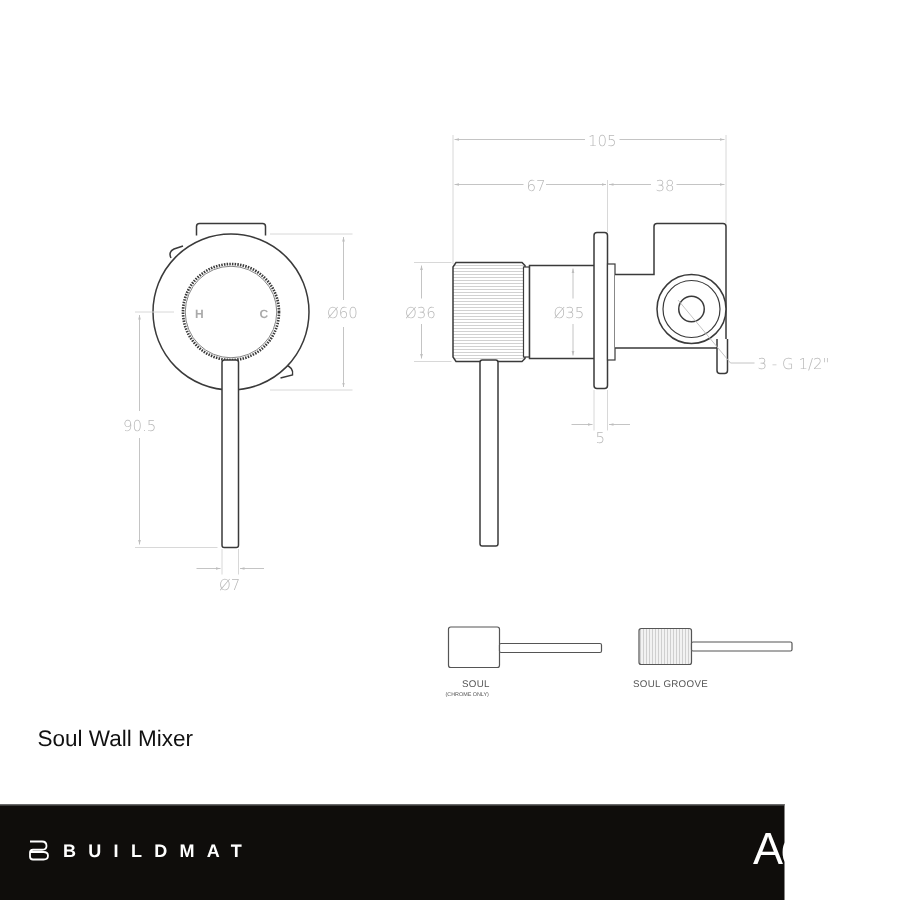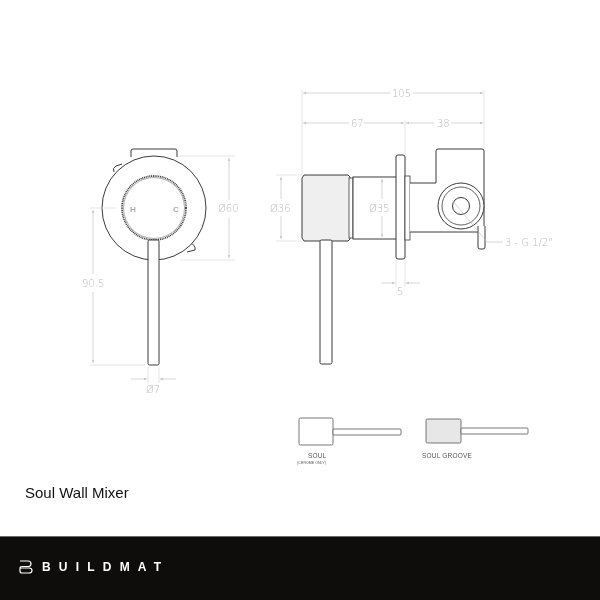--- a/index.html
+++ b/index.html
@@ -2,21 +2,21 @@
 <html><head>
 <meta charset="utf-8">
 <style>
   html, body { margin: 0; padding: 0; }
   body { width: 600px; height: 600px; background: #ffffff; position: relative; overflow: hidden; font-family: "Liberation Sans", sans-serif; }
   .drawing { position: absolute; left: 0; top: 0; width: 600px; height: 535px; }
   .dim-text { font-family: "DejaVu Sans", sans-serif; font-size: 10px; fill: #b8b8b8; font-weight: 300; }
   .label-text { font-family: "Liberation Sans", sans-serif; font-size: 6.5px; fill: #555; letter-spacing: 0.2px; }
   .label-sub { font-family: "Liberation Sans", sans-serif; font-size: 3.6px; fill: #555; }
   .product-title { position: absolute; left: 25px; top: 484px; font-family: "Liberation Sans", sans-serif; font-weight: normal; font-size: 15px; color: #111; }
-  .footer { position: absolute; left: 0; top: 536px; width: 600px; height: 64px; background: #0f0d0b; border-top: 1px solid #6a6a6a; }
+  .footer { position: absolute; left: 0; top: 536px; width: 523px; height: 64px; background: #0f0d0b; border-top: 1px solid #6a6a6a; }
   .bm-logo { position: absolute; left: 18px; top: 22px; display: flex; align-items: center; }
   .bm-word { color: #fff; font-family: "Liberation Sans", sans-serif; font-weight: bold; font-size: 12px; letter-spacing: 8.2px; margin-left: 8px; }
   .adp-logo { position: absolute; left: 502px; top: 13px; color: #fff; font-family: "Liberation Sans", sans-serif; font-size: 30px; letter-spacing: -1.5px; font-weight: normal; }
 </style>
 </head>
 <body>
 
 <svg class="drawing" viewBox="0 0 600 535" xmlns="http://www.w3.org/2000/svg">
   <defs>
     <marker id="arr" viewBox="0 0 10 10" refX="10" refY="5" markerWidth="5" markerHeight="5" orient="auto-start-reverse">
@@ -142,13 +142,14 @@
 
 <div class="product-title">Soul Wall Mixer</div>
 
 <div class="footer">
   <div class="bm-logo">
     <svg width="16" height="16" viewBox="0 0 16 16">
       <path d="M2,2 L10,2 Q13,2 13,5 Q13,7.5 10,7.5 L4,7.5 Q2,7.5 2,9.5 L2,12 Q2,14 4,14 L11,14 Q14,14 14,11.5 Q14,9 11,9 L2,9" fill="none" stroke="#fff" stroke-width="1.2"></path>
     </svg>
     <span class="bm-word">BUILDMAT</span>
   </div>
+  <div class="adp-logo">Adp</div>
 </div>
 
 </body></html>

